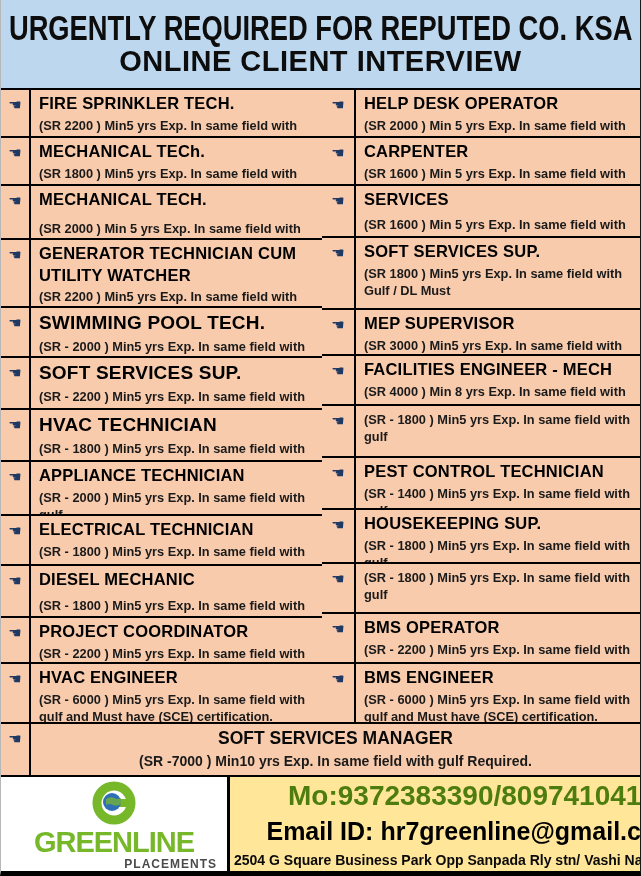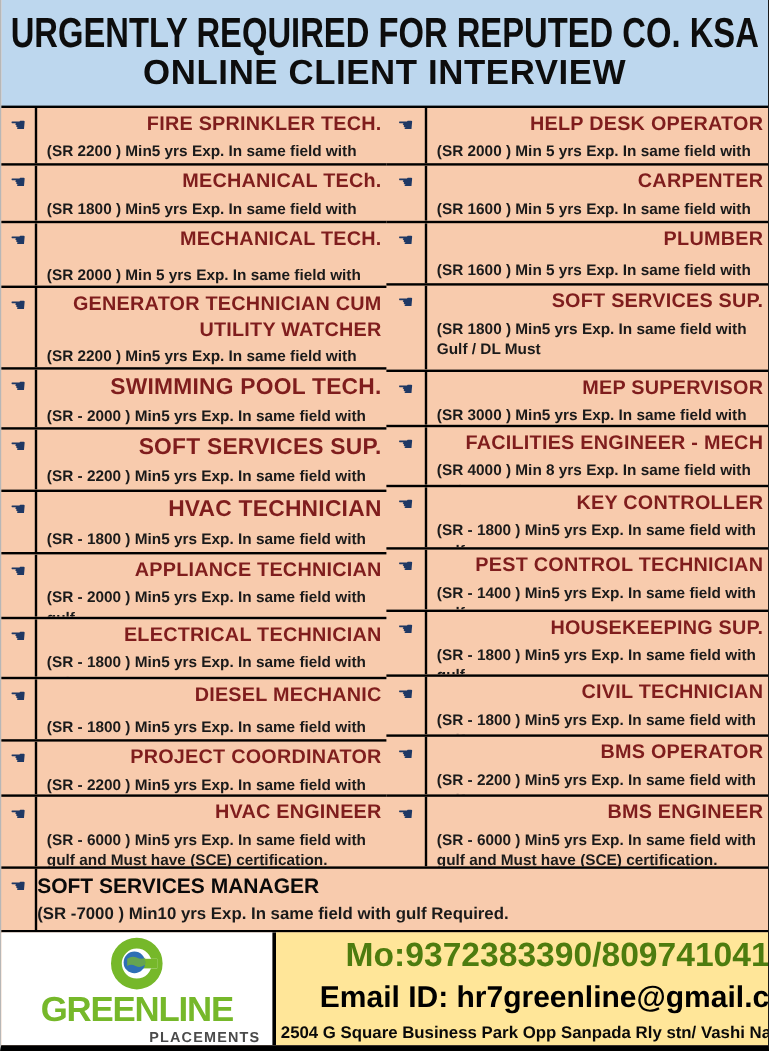--- a/index.html
+++ b/index.html
@@ -26,26 +26,26 @@
   .jcol.left  { width:322px; }
   .jcol.right { width:319px; }
   .jrow { display:flex; border-bottom:2px solid #000; overflow:hidden; }
   .icell {
     width:30px; flex:none; border-right:2px solid #000;
     display:flex; justify-content:center; padding-top:7px;
   }
   .jcol.right .icell { width:34px; }
   .hand { color:#1F3864; font-size:15px; line-height:1; }
   .tcell { flex:1; padding:3px 4px 2px 8px; overflow:hidden; }
-  .jtitle { font-weight:800; font-size:16.5px; color:#7f1d1d; line-height:1.3; letter-spacing:0.2px;text-align:right; }
+  .jtitle { font-weight:800; font-size:16.5px; color:#000000; line-height:1.3; letter-spacing:0.2px; }
   .jtitle.lg { font-size:19px; }
   .jdesc { font-weight:700; font-size:12.8px; color:#1a1a1a; line-height:1.35; margin-top:2px; }
   
   .mgr-row { height:55px; display:flex; border-bottom:2px solid #000; flex:none; }
-  .mgr-text { flex:1; padding-top:4px; }
+  .mgr-text { flex:1; text-align:center; padding-top:4px; }
   .mgr-title { font-weight:800; font-size:17.5px; color:#0a0a0a; }
   .mgr-desc { font-weight:700; font-size:14px; color:#1a1a1a; margin-top:4px; }
   
   .footer { flex:1; display:flex; }
   .logo-box {
     width:229px; flex:none; background:#ffffff; border-right:3px solid #000;
     display:flex; flex-direction:column; align-items:center; justify-content:center; padding-top:2px;
   }
   .logo-mark { width:46px; height:46px; }
   .logo-name { font-size:29px; font-weight:800; color:#76B82A; letter-spacing:-1px; line-height:1; margin-top:2px; }
@@ -198,21 +198,21 @@
           <div class="tcell">
             <div class="jtitle">CARPENTER</div>
             <div class="jdesc">(SR 1600 ) Min 5 yrs Exp. In same field with Gulf</div>
           </div>
         </div>
       <div class="jrow" style="height:52px">
           <div class="icell">
             <span class="hand">☚</span>
           </div>
           <div class="tcell">
-            <div class="jtitle">PLUMBER</div>
+            <div class="jtitle">SERVICES</div>
             <div class="jdesc" style="margin-top:5px">(SR 1600 ) Min 5 yrs Exp. In same field with Gulf</div>
           </div>
         </div>
       <div class="jrow" style="height:72px">
           <div class="icell">
             <span class="hand">☚</span>
           </div>
           <div class="tcell">
             <div class="jtitle">SOFT SERVICES SUP.</div>
             <div class="jdesc">(SR 1800 ) Min5 yrs Exp. In same field with Gulf / DL Must</div>
@@ -234,21 +234,20 @@
           <div class="tcell">
             <div class="jtitle">FACILITIES ENGINEER - MECH</div>
             <div class="jdesc">(SR 4000 ) Min 8 yrs Exp. In same field with Gulf</div>
           </div>
         </div>
       <div class="jrow" style="height:52px">
           <div class="icell">
             <span class="hand">☚</span>
           </div>
           <div class="tcell">
-            <div class="jtitle">KEY CONTROLLER</div>
             <div class="jdesc">(SR - 1800 ) Min5 yrs Exp. In same field with gulf</div>
           </div>
         </div>
       <div class="jrow" style="height:52px">
           <div class="icell">
             <span class="hand">☚</span>
           </div>
           <div class="tcell">
             <div class="jtitle">PEST CONTROL TECHNICIAN</div>
             <div class="jdesc">(SR - 1400 ) Min5 yrs Exp. In same field with gulf</div>
@@ -261,21 +260,20 @@
           <div class="tcell">
             <div class="jtitle">HOUSEKEEPING SUP.</div>
             <div class="jdesc">(SR - 1800 ) Min5 yrs Exp. In same field with gulf</div>
           </div>
         </div>
       <div class="jrow" style="height:50px">
           <div class="icell">
             <span class="hand">☚</span>
           </div>
           <div class="tcell">
-            <div class="jtitle">CIVIL TECHNICIAN</div>
             <div class="jdesc">(SR - 1800 ) Min5 yrs Exp. In same field with gulf</div>
           </div>
         </div>
       <div class="jrow" style="height:50px">
           <div class="icell">
             <span class="hand">☚</span>
           </div>
           <div class="tcell">
             <div class="jtitle">BMS OPERATOR</div>
             <div class="jdesc">(SR - 2200 ) Min5 yrs Exp. In same field with gulf</div>

